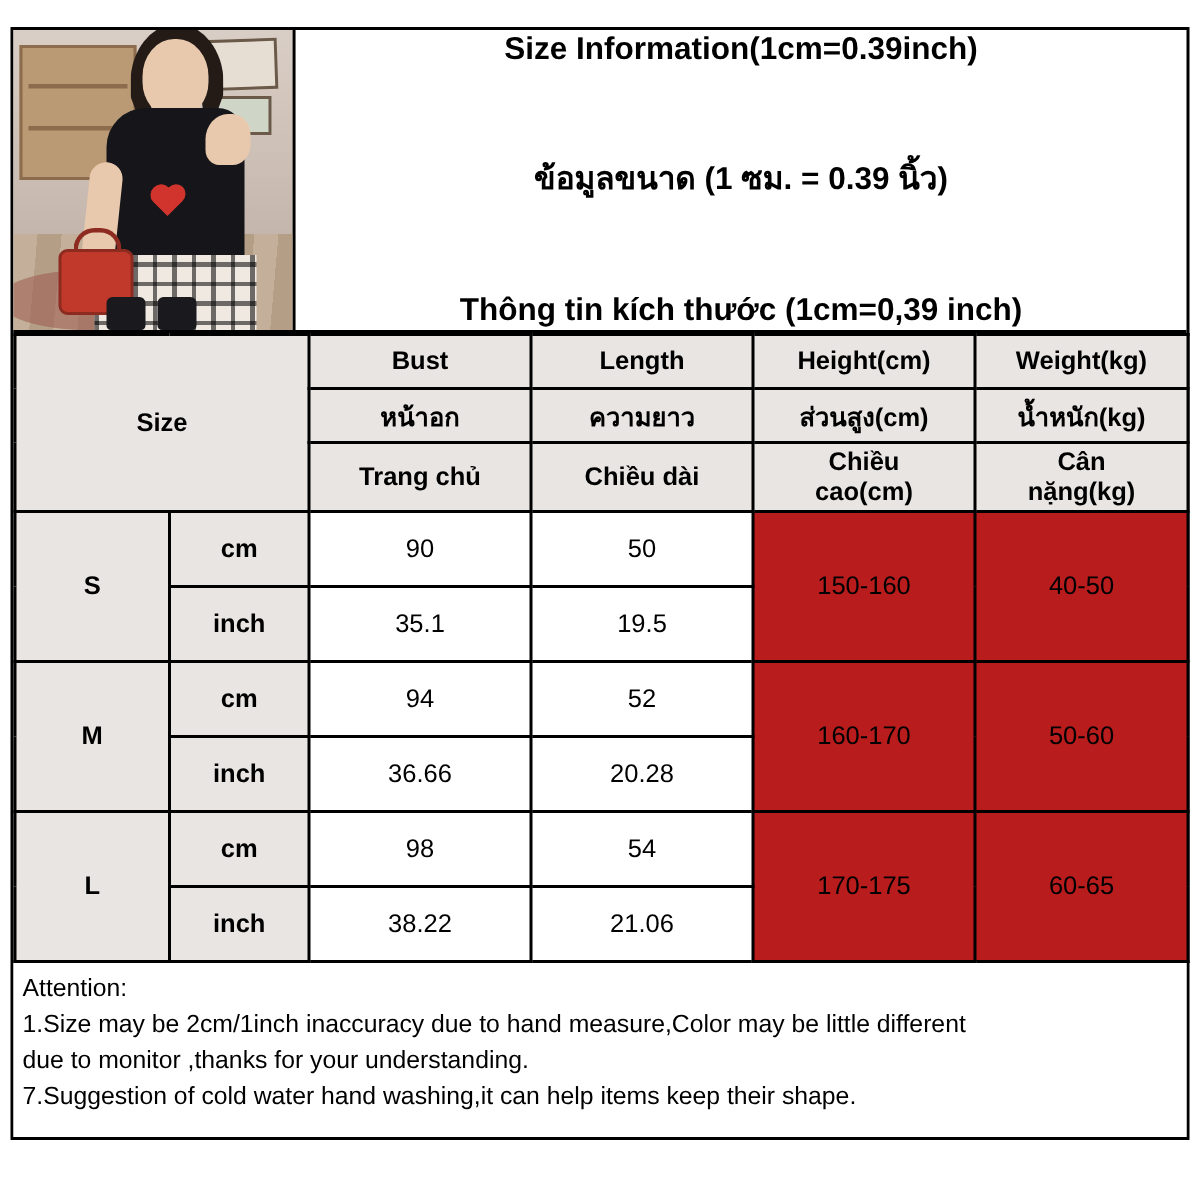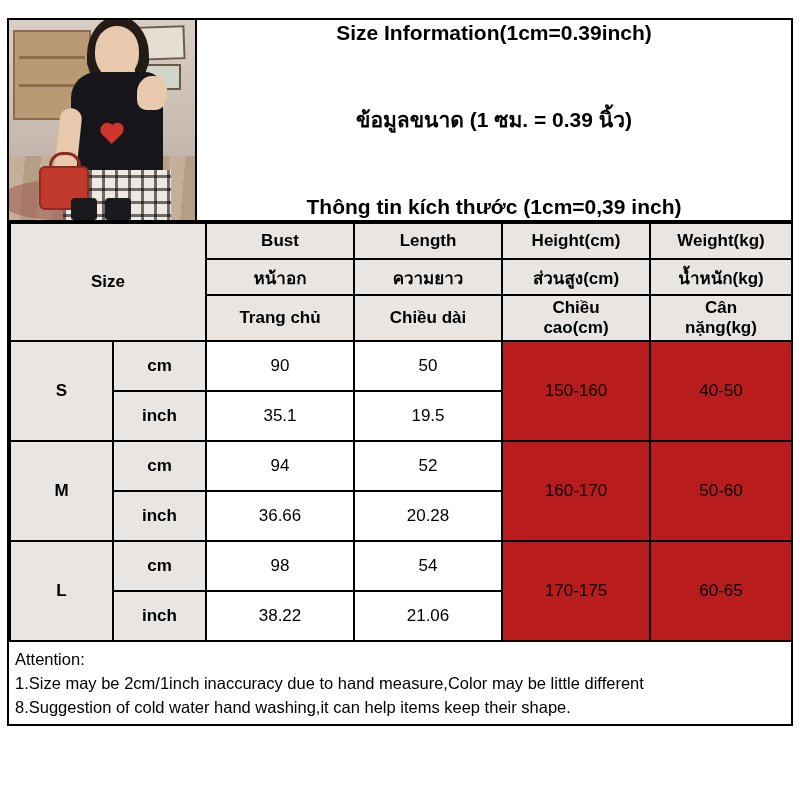--- a/index.html
+++ b/index.html
@@ -192,21 +192,21 @@
     background: #ffffff;
     height: 44px;
     margin-left: 24px;
   }
   .span-cell {
     background: #b91c1c;
   }
 
   
   .attention {
-    padding: 6px 6px 4px 6px;
+    padding: 6px 6px 14px 6px;
     font-size: 16.5px;
     line-height: 1.45;
     background: #ffffff;
   }
   .attention div { white-space: nowrap; }
 </style>
 </head>
 <body>
 
 <div class="sheet">
@@ -312,17 +312,18 @@
           <td class="unit-cell">inch</td>
           <td class="data-cell">38.22</td>
           <td class="data-cell">21.06</td>
         </tr>
       </tbody>
     </table>
 
     <div class="attention">
       <div>Attention:</div>
       <div>1.Size may be 2cm/1inch inaccuracy due to hand measure,Color may be little different</div>
-      <div>8.Suggestion of cold water hand washing,it can help items keep their shape.</div>
+      <div>due to monitor ,thanks for your understanding.</div>
+      <div>7.Suggestion of cold water hand washing,it can help items keep their shape.</div>
     </div>
 
   </div>
 </div>
 
 </body></html>

